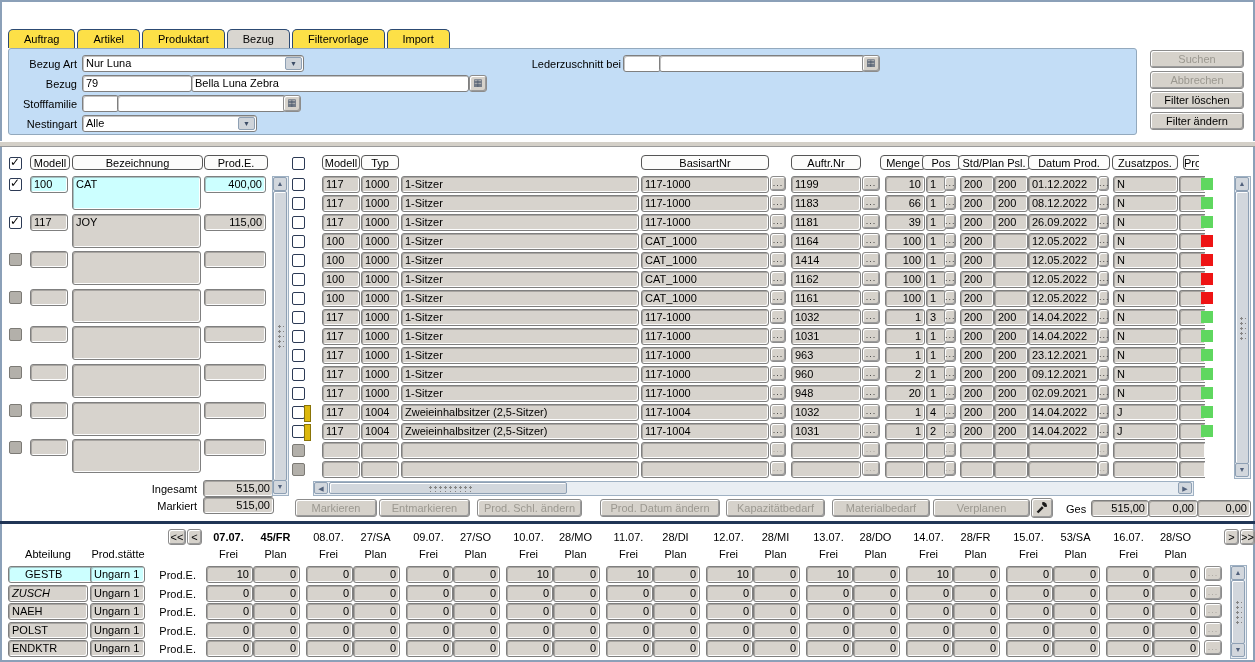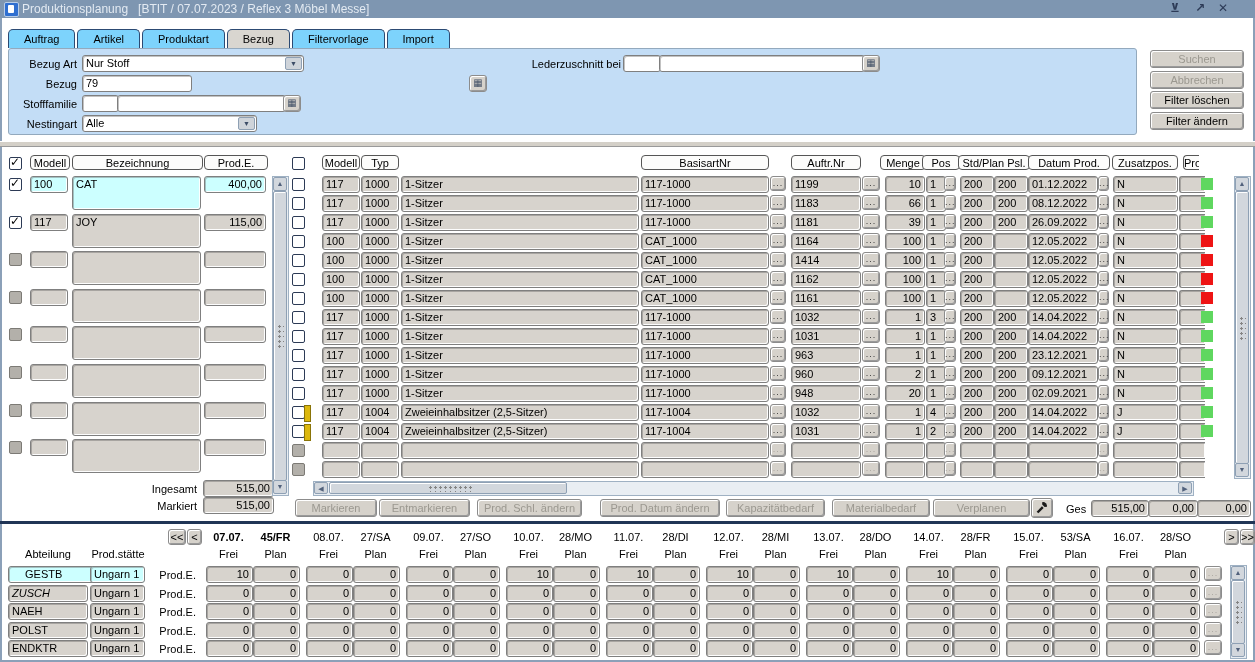--- a/index.html
+++ b/index.html
@@ -7,21 +7,21 @@
        font-family:"Liberation Sans","DejaVu Sans",sans-serif;font-size:11px;color:#000;
        box-shadow:inset 0 0 0 2px #8ba0b8;}
   .titlebar{position:absolute;left:0;top:0;width:1255px;height:18px;background:#7e96b1;
             color:#e3eaf2;font-size:12px;white-space:pre;}
   .title-ic{position:absolute;left:4px;top:2px;width:13px;height:13px;background:#2f6fd0;
             border:1px solid #b8cde8;border-radius:2px;}
   .title-ic::after{content:"";position:absolute;left:3px;top:2px;width:6px;height:8px;background:#fff;border-radius:1px;}
   .title-txt{position:absolute;left:22px;top:2px;}
   .wctl{position:absolute;top:1px;width:16px;height:15px;text-align:center;color:#2d3b57;
         font-weight:bold;font-size:12px;line-height:15px;cursor:default;}
-  .tab{position:relative;height:18px;line-height:18px;padding:0 15px;background:#7dd3fc;
+  .tab{position:relative;height:18px;line-height:18px;padding:0 15px;background:#fde047;
        border:1px solid #2c4a73;border-bottom:none;border-radius:5px 5px 0 0;margin-right:2px;}
   .tab.active{background:#d9d6d0;}
   .tabstrip{position:absolute;left:8px;top:29px;display:flex;}
   .fpanel{position:absolute;left:8px;top:48px;width:1127px;height:85px;background:#c3ddf6;
           border:1px solid #93a9bd;border-radius:3px;}
   .lbl{position:absolute;white-space:nowrap;line-height:15px;}
   .lbl.r{text-align:right;}
   .lbl.c{text-align:center;}
   .b{font-weight:bold;}
   .fld{position:absolute;height:15px;line-height:15px;background:#d7d3cd;border:1px solid #7f7f7f;
@@ -59,50 +59,44 @@
   .lov{font-size:10px;line-height:13px;color:#3d4c63;}
   .sep{position:absolute;left:0;width:1255px;}
   .divider{position:absolute;left:0;top:141px;width:1255px;height:4px;background:#d4d0c8;
            border-top:1px solid #fff;border-bottom:1px solid #9a9a9a;}
 </style>
 </head>
 <body>
 
 <div class="win" id="win">
 
-  <div class="titlebar">
-    <span class="title-ic"></span>
-    <span class="title-txt">Produktionsplanung   [BTIT / 07.07.2023 / Reflex 3 Möbel Messe]</span>
-    <span class="wctl" style="left:1167px;">⊻</span>
-    <span class="wctl" style="left:1192px;">↗</span>
-    <span class="wctl" style="left:1215px;">✕</span>
-  </div>
 
   <div class="tabstrip" id="tabstrip">
       <div class="tab">Auftrag</div>
       <div class="tab">Artikel</div>
       <div class="tab">Produktart</div>
       <div class="tab active">Bezug</div>
       <div class="tab">Filtervorlage</div>
       <div class="tab">Import</div>
     </div>
 
   <div class="fpanel">
     <div class="lbl r" style="left:0;top:8px;width:68px;">Bezug Art</div>
     <div class="fld white" style="left:73px;top:6px;width:214px;">
-      <span>Nur Stoff</span>
+      <span>Nur Luna</span>
       <span class="ddbtn">▼</span>
     </div>
     <div class="lbl r" style="left:460px;top:8px;width:152px;">Lederzuschnitt bei</div>
     <div class="fld white" style="left:614px;top:6px;width:30px;"></div>
     <div class="fld white" style="left:650px;top:6px;width:198px;"></div>
     <div class="btn lov" style="left:853px;top:6px;width:16px;height:15px;">▦</div>
 
     <div class="lbl r" style="left:0;top:28px;width:68px;">Bezug</div>
     <div class="fld white" style="left:73px;top:26px;width:102px;">79</div>
+    <div class="fld white" style="left:182px;top:26px;width:270px;">Bella Luna Zebra</div>
     <div class="btn lov" style="left:460px;top:26px;width:16px;height:15px;">▦</div>
 
     <div class="lbl r" style="left:0;top:48px;width:68px;">Stofffamilie</div>
     <div class="fld white" style="left:73px;top:46px;width:29px;"></div>
     <div class="fld white" style="left:108px;top:46px;width:161px;"></div>
     <div class="btn lov" style="left:274px;top:46px;width:16px;height:15px;">▦</div>
 
     <div class="lbl r" style="left:0;top:68px;width:68px;">Nestingart</div>
     <div class="fld white" style="left:73px;top:66px;width:167px;">
       <span>Alle</span>

